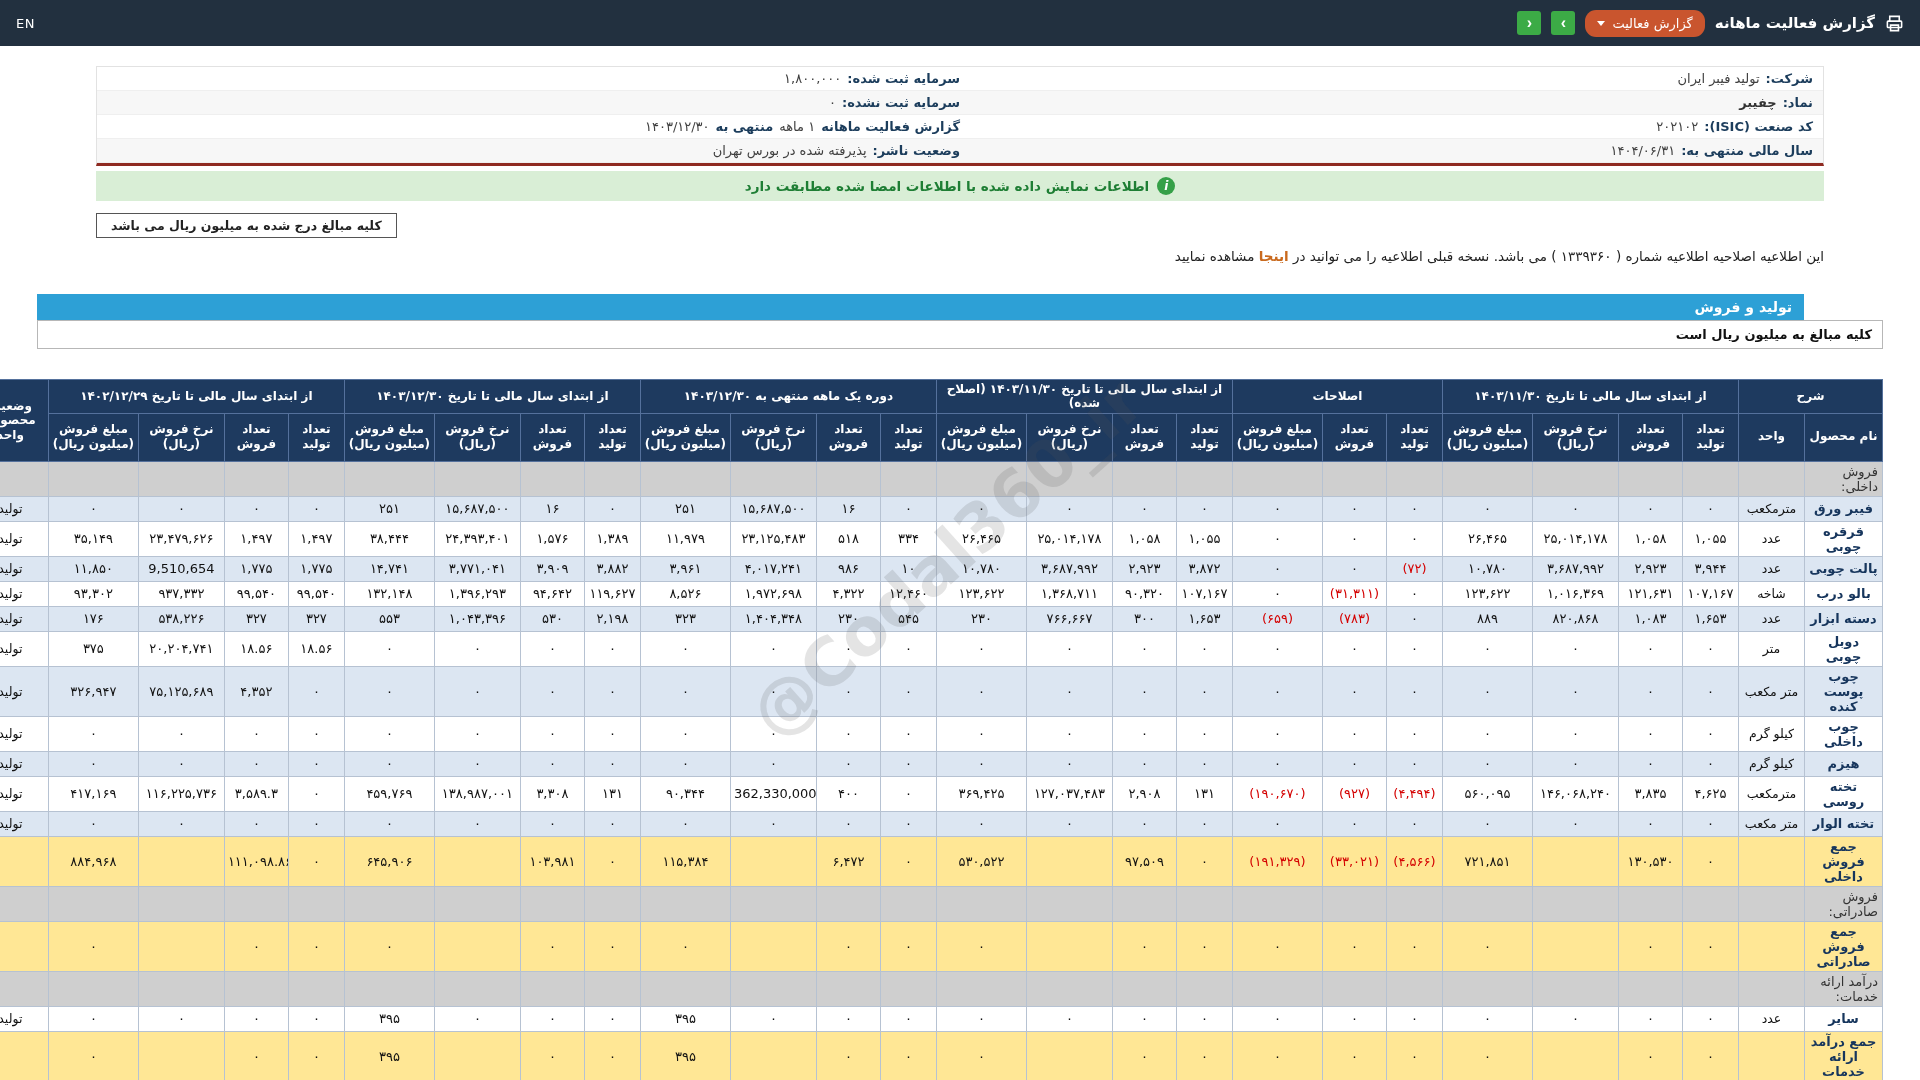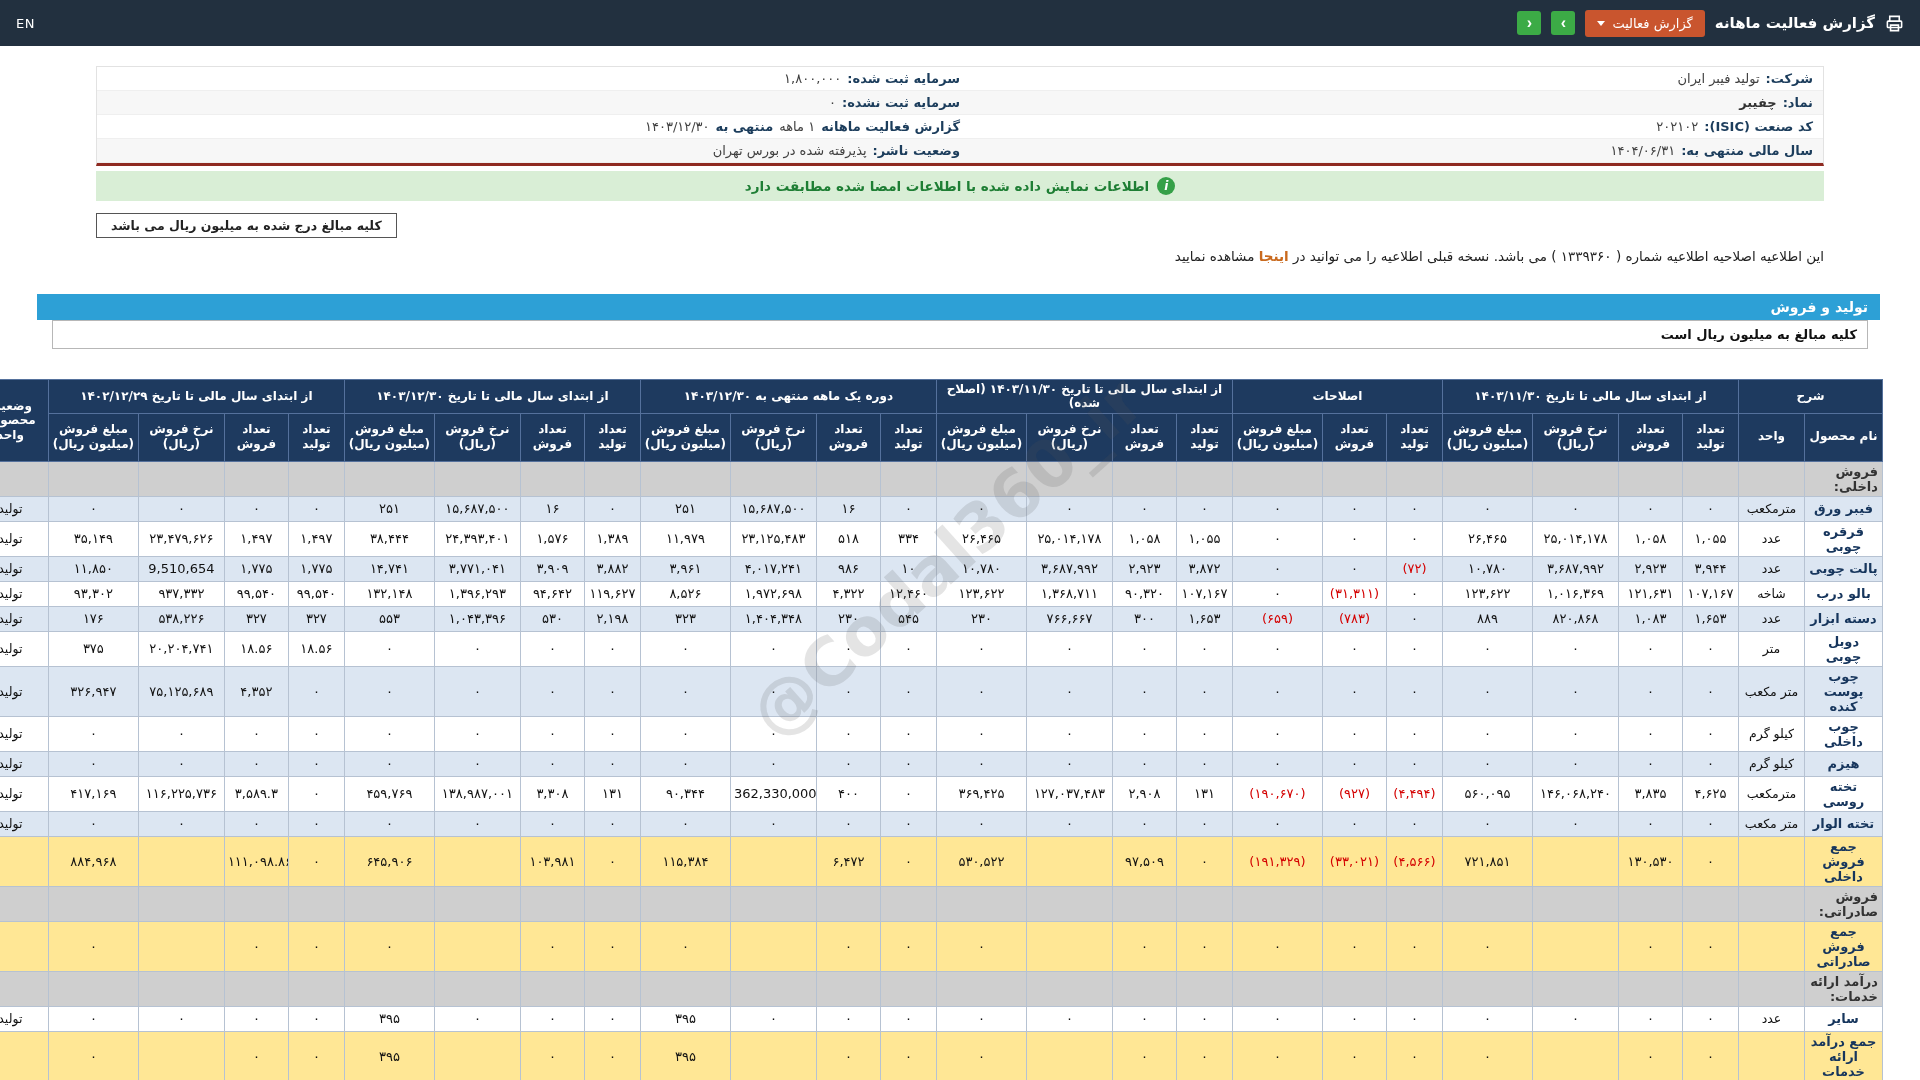--- a/index.html
+++ b/index.html
@@ -5,21 +5,21 @@
 <style>
   *{box-sizing:border-box;margin:0;padding:0}
   html,body{width:1920px;height:1080px;overflow:hidden}
   body{background:#fff;direction:rtl;font-family:"DejaVu Sans",sans-serif;color:#222}
 
   
   .topbar{height:46px;background:#22303f;display:flex;align-items:center;justify-content:space-between;padding:0 16px}
   .topbar-right{display:flex;align-items:center;gap:10px}
   .topbar-title{color:#fff;font-size:15px;font-weight:bold}
   .print-btn{background:none;border:none;cursor:pointer;display:flex;align-items:center}
-  .report-type-btn{background:#c9552e;color:#fff;border:none;font-size:13px;padding:6px 12px;border-radius:3px;display:flex;align-items:center;gap:7px;font-family:inherit;cursor:pointer}
+  .report-type-btn{background:#c9552e;color:#fff;border:none;font-size:13px;padding:6px 12px;border-radius:11px;display:flex;align-items:center;gap:7px;font-family:inherit;cursor:pointer}
   .caret{width:0;height:0;border-left:4px solid transparent;border-right:4px solid transparent;border-top:5px solid #fff}
   .nav-btn{width:24px;height:24px;background:#3cab46;color:#fff;border:none;border-radius:3px;font-size:16px;font-weight:bold;line-height:1;cursor:pointer;padding:0}
   .en-link{color:#fff;font-size:13px;text-decoration:none;letter-spacing:.5px;cursor:pointer}
 
   
   .info-wrap{margin:20px 96px 0}
   .info-box{border:1px solid #e2e2e2;border-bottom:3px solid #8f2a21;background:#fff}
   .info-row{display:flex;min-height:24px;align-items:center;border-bottom:1px solid #efefef;font-size:13px;padding:1px 10px}
   .info-row.alt{background:#f7f7f7}
   .info-half{flex:1;display:flex;gap:6px;align-items:baseline}
@@ -29,38 +29,38 @@
 
   .signed-bar{margin-top:5px;background:#d9eed6;min-height:30px;display:flex;align-items:center;justify-content:center;gap:8px;font-size:13.5px;font-weight:bold;color:#1e7e34}
   .info-icon{width:18px;height:18px;border-radius:50%;background:#35a048;color:#fff;display:inline-flex;align-items:center;justify-content:center;font-size:12px;font-style:italic;font-weight:bold;flex:0 0 18px}
 
   .amounts-box{border:1px solid #555;padding:4px 14px;font-size:12.5px;font-weight:bold;background:#fff;width:fit-content;margin:12px auto 0 0}
   .amendment{text-align:right;font-size:13.5px;margin-top:10px;color:#222}
   .here-link{color:#c96a1e;font-weight:bold;text-decoration:none;cursor:pointer}
   .reason{text-align:center;font-size:13.5px;font-weight:bold;margin-top:12px;color:#111}
 
   
-  .section-bar{margin:30px 40px 0 37px;background:#2da0d6;color:#fff;font-weight:bold;font-size:14px;padding:5px 12px}
-  .units-row{margin:0 52px 30px;border:1px solid #b7b7b7;background:#fff;font-weight:bold;font-size:13px;padding:6px 10px;color:#111}
+  .section-bar{margin:30px 116px 0 37px;background:#2da0d6;color:#fff;font-weight:bold;font-size:14px;padding:5px 12px}
+  .units-row{margin:0 37px 30px;border:1px solid #b7b7b7;background:#fff;font-weight:bold;font-size:13px;padding:6px 10px;color:#111}
   .table-wrap{margin:0 37px;position:relative}
   .watermark{position:absolute;top:140px;left:660px;transform:rotate(-42deg);font-size:66px;font-weight:bold;color:rgba(90,90,90,.16);direction:ltr;pointer-events:none;z-index:5;white-space:nowrap}
 
   table{width:100%;border-collapse:collapse;table-layout:fixed}
   th,td{border:1px solid #b6c2d2;overflow:hidden}
   thead th{background:#1e3a5f;color:#fff;font-weight:bold;text-align:center;border-color:#55719c;vertical-align:middle}
   th.group{font-size:12px;height:27px;padding:2px 3px;line-height:1.2}
   th.sub{font-size:12px;height:48px;padding:2px 2px;line-height:1.3}
   td{font-size:13px;text-align:center;padding:2px 3px;height:25px;color:#111;vertical-align:middle}
   .name-cell{font-weight:bold;color:#17365d}
   .unit-cell,.status-cell{font-size:12.5px}
   .row-plain td{background:#fff}
   .row-shade td{background:#dce6f2}
   .sum-row td{background:#ffe795}
   .section-row td{background:#cfcfcf}
-  .section-row .name-cell{text-align:right;font-weight:bold;color:#333;padding-right:4px}
+  .section-row .name-cell{text-align:right;font-weight:normal;color:#333;padding-right:4px}
   .num{direction:ltr;unicode-bidi:isolate}
   .neg{color:#d40000}
 </style>
 </head>
 <body>
 
 <header class="topbar">
   <div class="topbar-right">
     <button class="print-btn" title="">
       <svg width="19" height="19" viewBox="0 0 24 24" fill="none" stroke="#ffffff" stroke-width="2">

